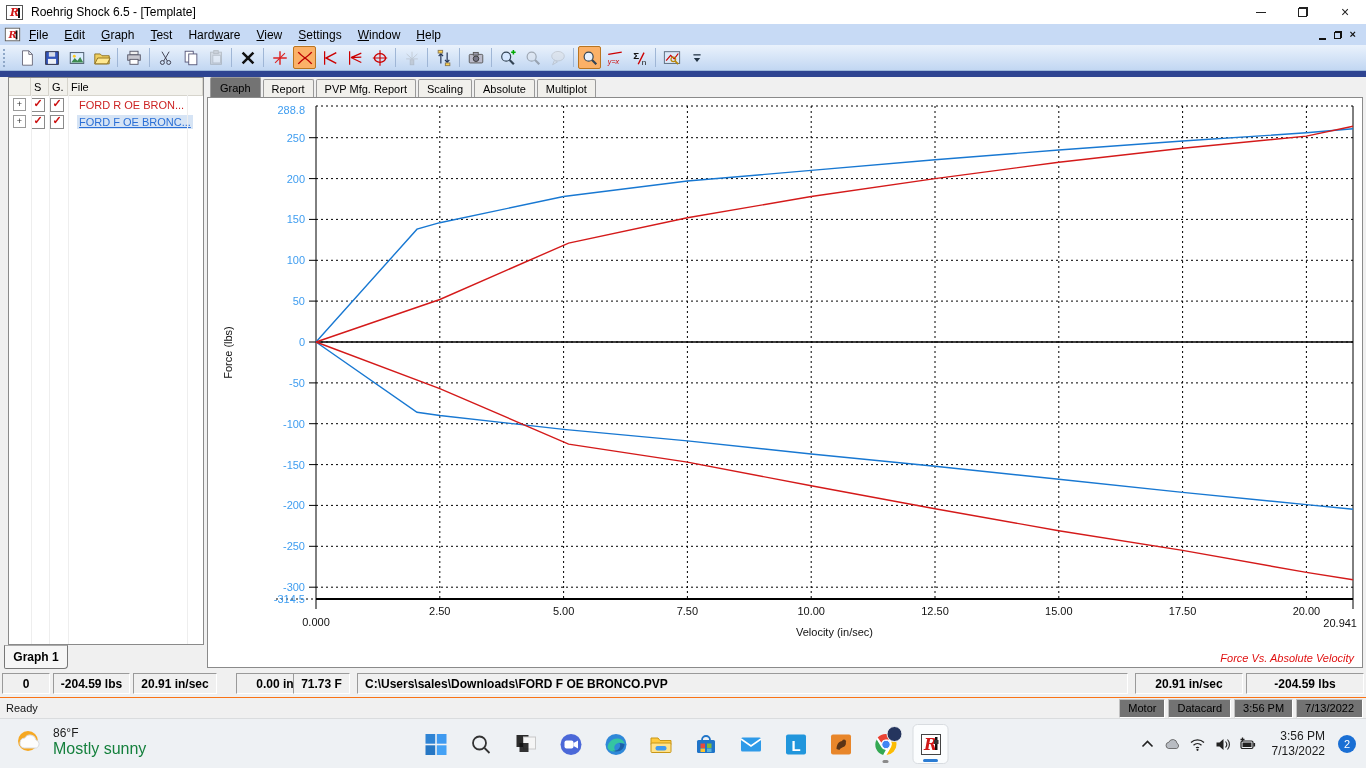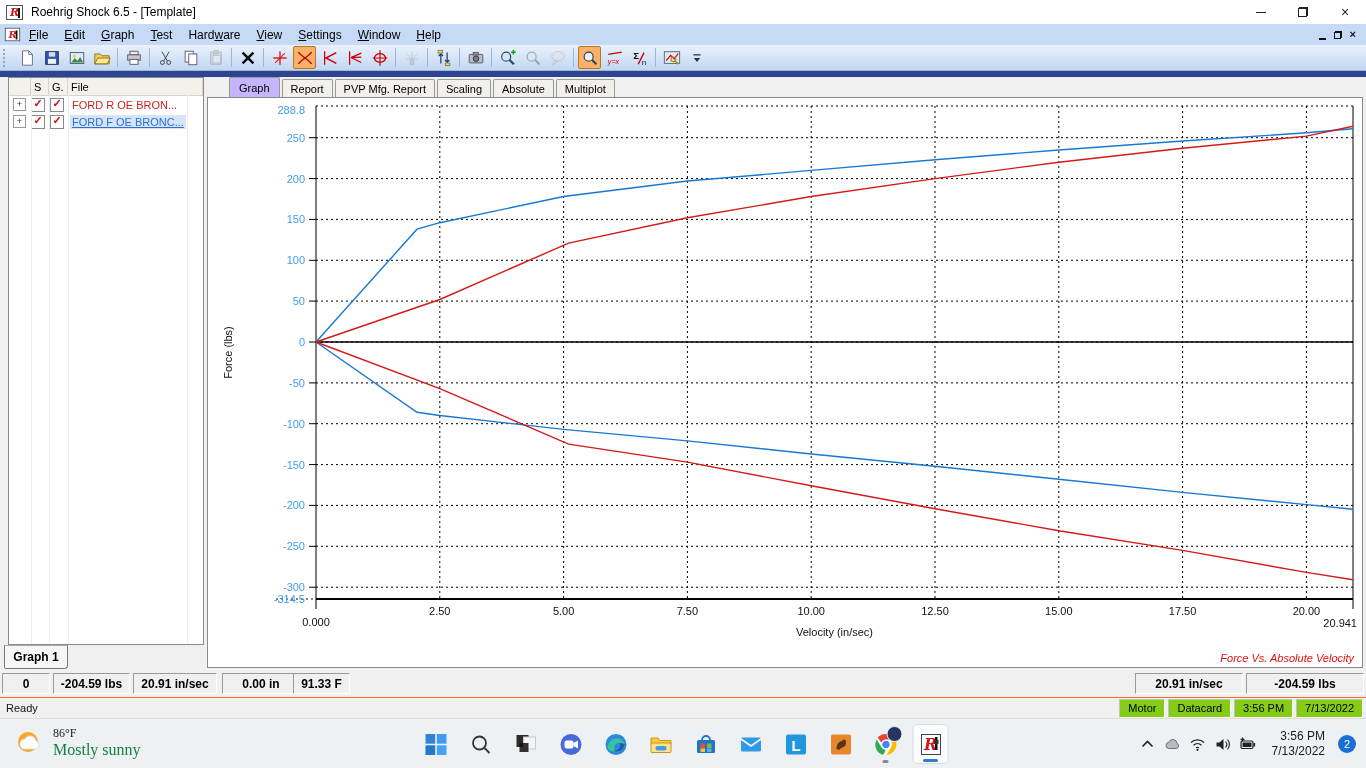--- a/index.html
+++ b/index.html
@@ -48,50 +48,50 @@
   
   #tree-panel{left:8px;top:77px;width:196px;height:568px;background:#fff;border:1px solid #8a8a8a;box-sizing:border-box;}
   #tree-header{display:flex;height:17px;font-size:11px;background:#f2f1ec;border-bottom:1px solid #d6d4cc;}
   .th-cell{border-right:1px solid #d6d4cc;display:flex;align-items:center;padding-left:3px;box-sizing:border-box;color:#000;}
   .th-expand{width:22px;} .th-s{width:18px;} .th-g{width:19px;} .th-file{flex:1;}
   .tree-row{display:flex;align-items:center;height:17px;font-size:11px;}
   .expand-box{width:11px;height:11px;border:1px solid #9a9a9a;margin-left:4px;display:flex;align-items:center;justify-content:center;
               font-size:9px;color:#333;line-height:1;background:#fff;}
   .cb{width:12px;height:12px;border:1px solid #8a8a8a;margin-left:5px;display:flex;align-items:center;justify-content:center;background:#fff;}
   .cb span{color:#cc1111;font-weight:bold;font-size:11px;line-height:1;transform:translateY(-1px);}
-  .row-label{margin-left:6px;padding:1px 2px;white-space:nowrap;}
+  .row-label{margin-left:13px;padding:1px 2px;white-space:nowrap;}
   .row-label.selected{background:#d6e4f5;}
   .tree-cols{position:absolute;top:17px;bottom:0;width:1px;background:#eeeeee;}
   
   #graph1-tab{left:4px;top:645px;width:64px;height:24px;background:#f6f6f6;border:1px solid #777;border-top:1px solid #aaa;
               box-sizing:border-box;display:flex;align-items:center;justify-content:center;font-size:12px;font-weight:bold;
               border-radius:0 0 4px 2px;}
   
   #tabstrip{left:210px;top:77px;height:20px;display:flex;align-items:flex-end;font-size:11px;}
   .tab{border:1px solid #9a9a9a;border-bottom:none;background:#f1f0ec;padding:3px 8px 2px;margin-right:2px;
        border-radius:2px 2px 0 0;color:#000;}
-  .tab.active{background:#c4b5fd;padding:4px 9px 3px;position:relative;z-index:2;margin-left:19px;}
+  .tab.active{background:#737373;padding:4px 9px 3px;position:relative;z-index:2;}
   
   #chart-panel{left:207px;top:97px;width:1156px;height:571px;background:#fff;border:1px solid #8a8a8a;box-sizing:border-box;}
   #chart-mount{position:absolute;left:0;top:0;width:1154px;height:569px;}
   #chart-footer{position:absolute;right:8px;bottom:3px;color:#e01010;font-style:italic;font-size:11px;}
   
   #databar{left:0;top:672px;width:1366px;height:25px;background:#f0f0f0;}
   .dfield{position:absolute;top:1px;height:21px;line-height:21px;text-align:center;font-size:12px;font-weight:bold;color:#000;
           border:1px solid;border-color:#9a9a9a #ffffff #ffffff #9a9a9a;background:#f0f0f0;box-sizing:border-box;}
   .dfield.pathfield{text-align:left;padding-left:7px;}
   
   #statusbar{left:0;top:697px;width:1366px;height:21px;background:#f0f0f0;border-top:1px solid #f97316;
              display:flex;align-items:center;font-size:11px;box-sizing:border-box;}
   #status-message{padding-left:6px;color:#111;}
   #status-panels{margin-left:auto;display:flex;gap:3px;padding-right:3px;}
-  .spanel{border:1px solid;border-color:#c2c2c2 #ffffff #ffffff #c2c2c2;padding:1px 8px;height:15px;line-height:15px;background:#84cc16;}
+  .spanel{border:1px solid;border-color:#c2c2c2 #ffffff #ffffff #c2c2c2;padding:1px 8px;height:15px;line-height:15px;background:#737373;}
   
   #taskbar{left:0;top:718px;width:1366px;height:50px;background:#eef1f4;border-top:1px solid #dadcde;box-sizing:border-box;}
-  #weather{position:absolute;left:14px;top:7px;display:flex;align-items:center;gap:9px;font-family:Liberation Serif, serif;}
+  #weather{position:absolute;left:14px;top:7px;display:flex;align-items:center;gap:9px;}
   #weather-icon{width:30px;height:30px;}
   #weather-temp{font-size:12px;color:#1b1b1b;}
   #weather-cond{font-size:16px;color:#15803d;}
   #task-icons{position:absolute;left:50%;top:0;transform:translateX(-50%);height:50px;display:flex;align-items:center;gap:9px;}
   .appbtn{width:36px;height:40px;display:flex;align-items:center;justify-content:center;position:relative;border-radius:5px;}
   .appbtn svg{width:25px;height:25px;}
   .appbtn.active{background:#fbfdfe;border:1px solid #d8dce0;box-sizing:border-box;}
   .indicator{position:absolute;bottom:1px;left:50%;transform:translateX(-50%);height:3px;border-radius:2px;}
   .indicator.blue{width:15px;background:#2b7cd3;}
   .indicator.gray{width:6px;background:#8a8a8a;}
@@ -444,22 +444,23 @@
         <polyline points="108.0,244.0 231.8,201.5 360.6,145.1 479.4,119.8 603.2,98.5 727.0,80.6 850.8,64.2 974.6,50.3 1098.4,38.1 1145.0,28.3" fill="none" stroke="#d41a1a" stroke-width="1.4"></polyline>
         <polyline points="108.0,244.0 231.8,290.6 360.6,346.1 479.4,364.1 603.2,387.8 727.0,410.7 850.8,432.8 974.6,452.4 1098.4,474.4 1145.0,481.8" fill="none" stroke="#d41a1a" stroke-width="1.4"></polyline>
       </svg></div>
   <div id="chart-footer">Force Vs. Absolute Velocity</div>
 </div>
 
 <div id="databar" class="abs">
     <div class="dfield" style="left: 2px; width: 48px;">0</div>
     <div class="dfield" style="left: 53px; width: 77px;">-204.59 lbs</div>
     <div class="dfield" style="left: 133px; width: 84px;">20.91 in/sec</div>
-    <div class="dfield" style="left: 222px; width: 78px;">0.00 in</div>
-    <div class="dfield" style="left: 293px; width: 57px;">91.33 F</div>
+    <div class="dfield" style="left: 236px; width: 78px;">0.00 in</div>
+    <div class="dfield" style="left: 293px; width: 57px;">71.73 F</div>
+    <div class="dfield pathfield" style="left: 357px; width: 771px;">C:\Users\sales\Downloads\FORD F OE BRONCO.PVP</div>
     <div class="dfield" style="left: 1135px; width: 108px;">20.91 in/sec</div>
     <div class="dfield" style="left: 1246px; width: 118px;">-204.59 lbs</div>
   </div>
 
 <div id="statusbar" class="abs">
   <span id="status-message">Ready</span>
   <div id="status-panels">
       <div class="spanel">Motor</div>
       <div class="spanel">Datacard</div>
       <div class="spanel">3:56 PM</div>

